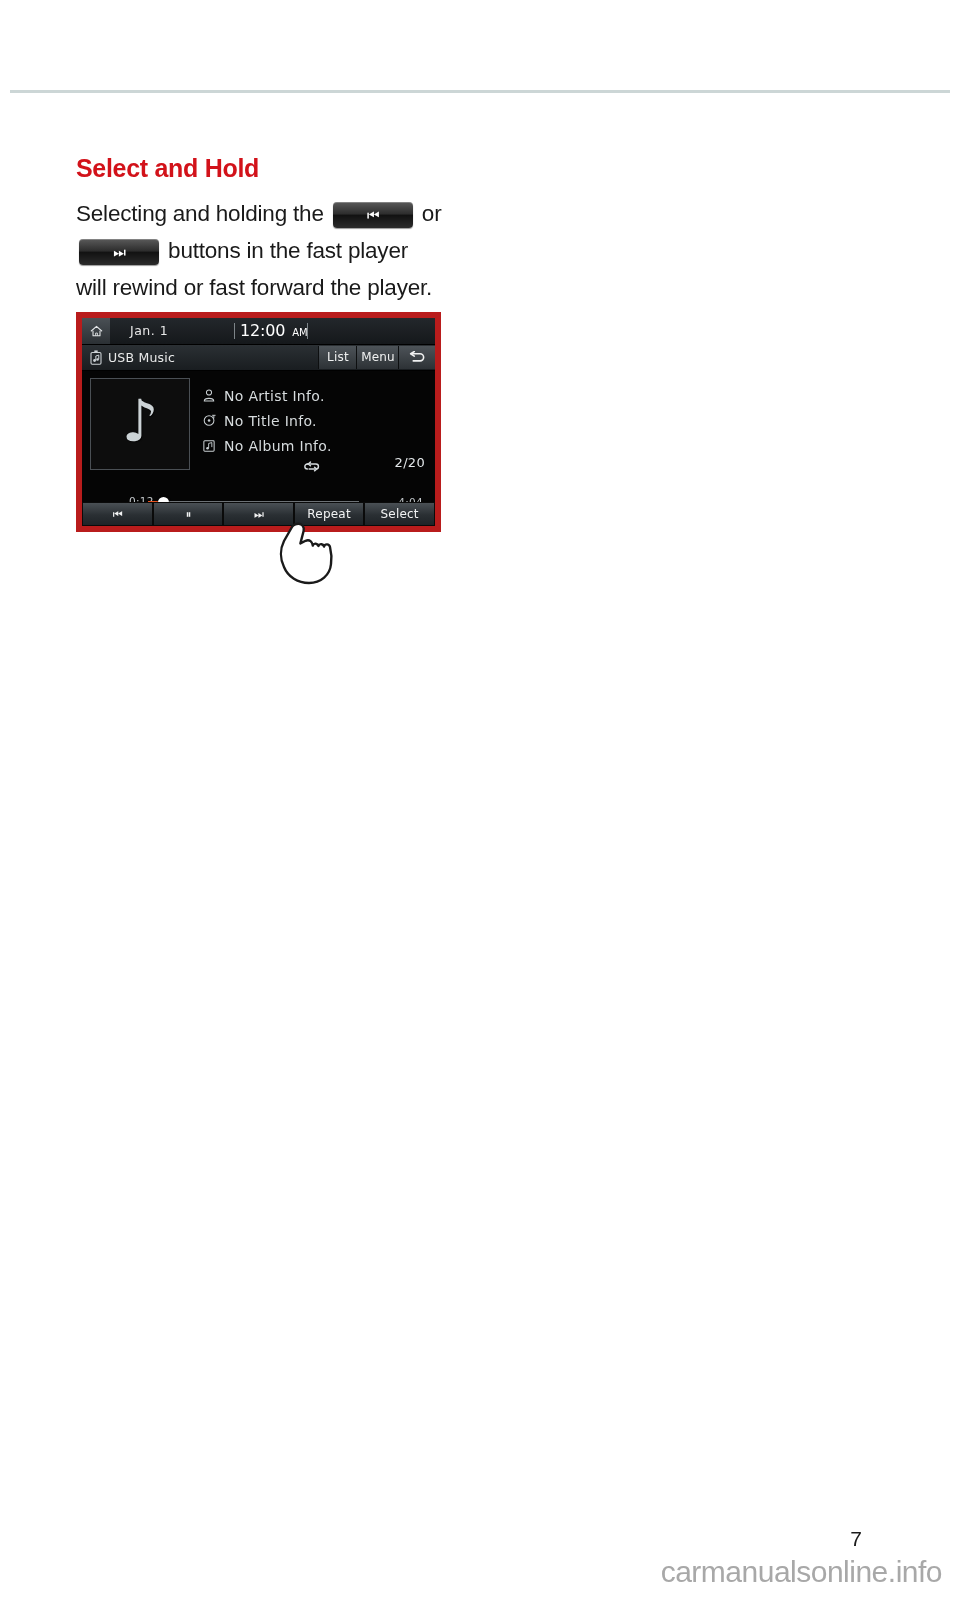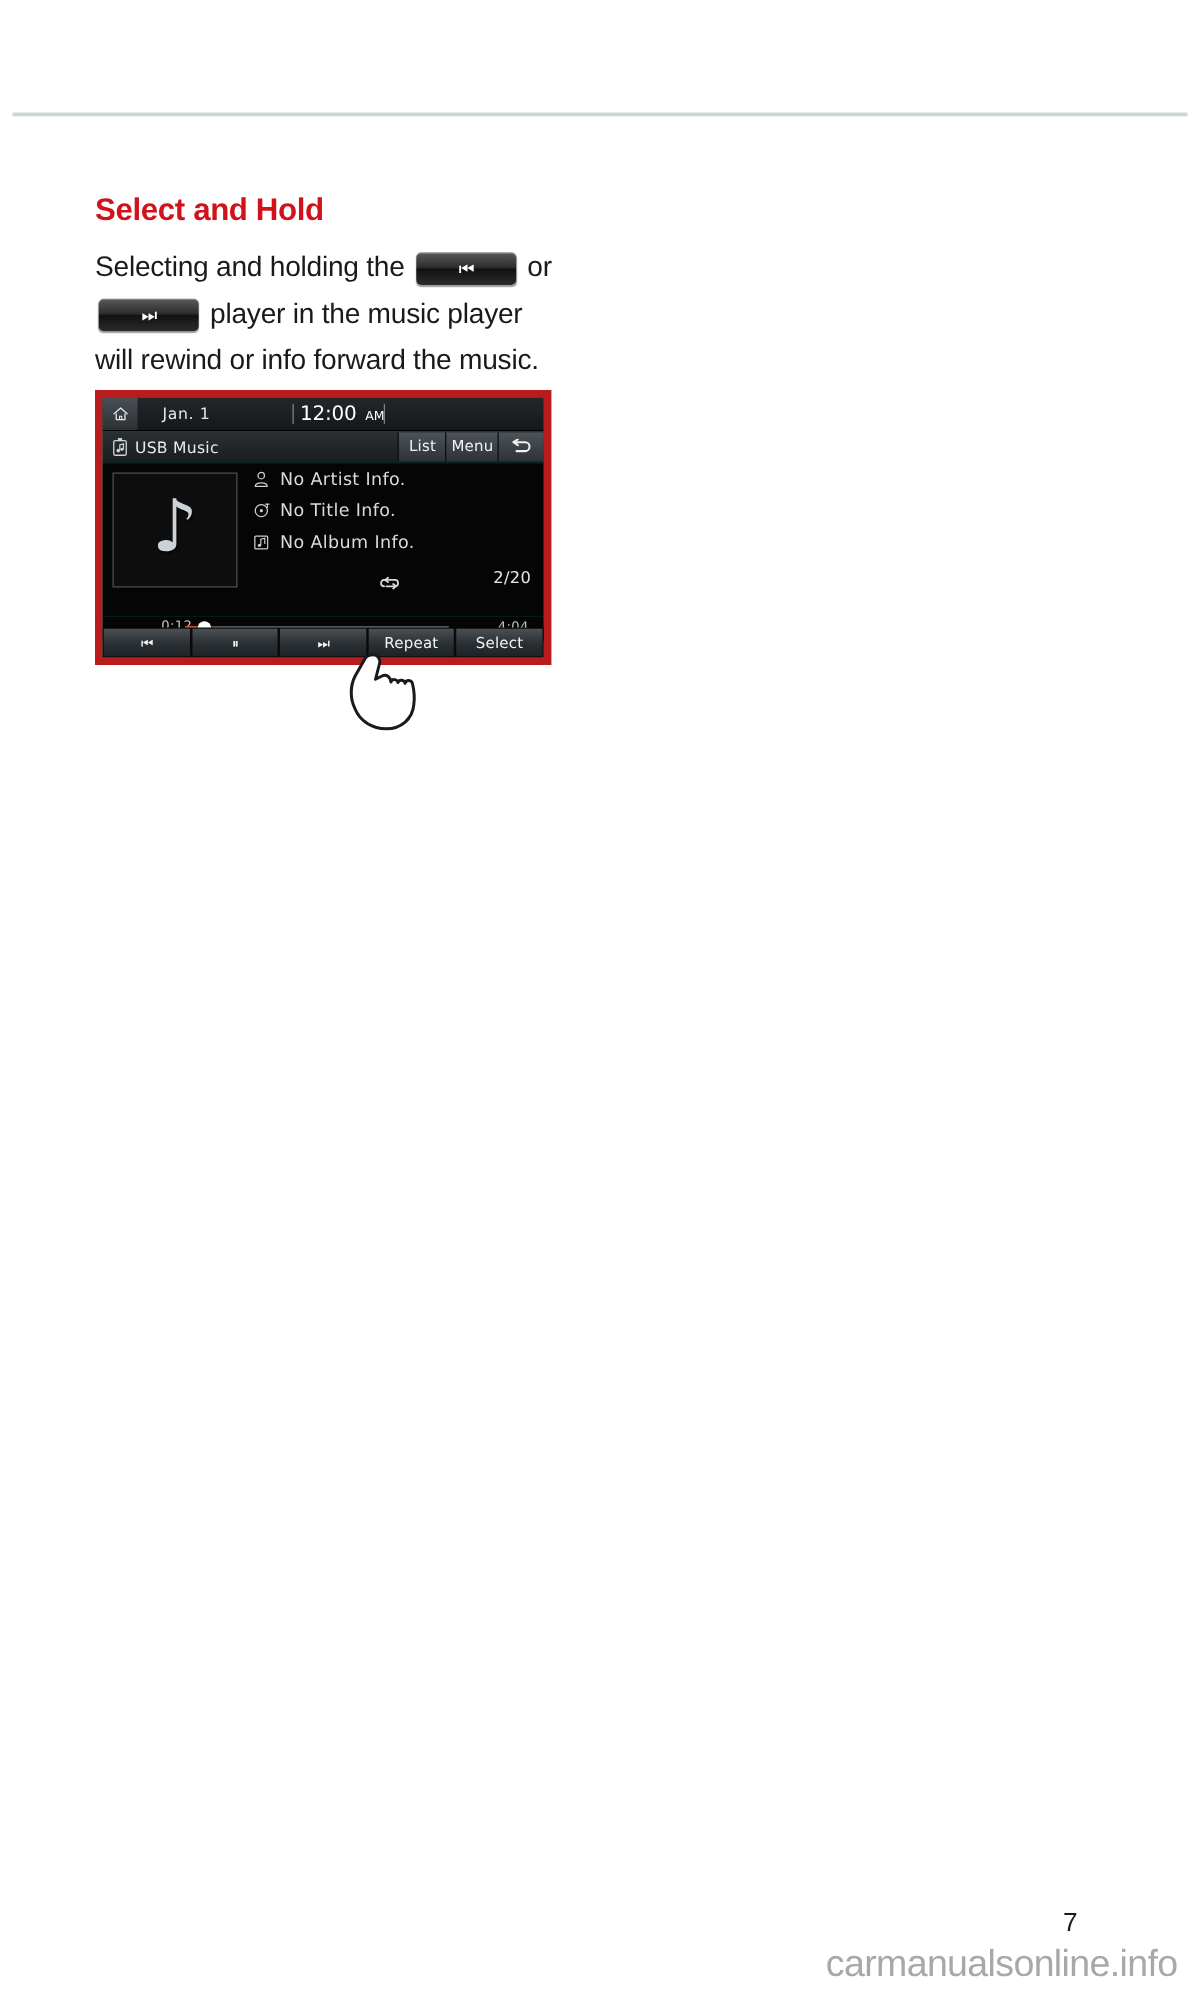--- a/index.html
+++ b/index.html
@@ -194,21 +194,21 @@
   .note-glyph {
     color: #ccd3d6;
     font-size: 58px;
     line-height: 1;
     margin-top: -6px;
     text-shadow: 1px 1px 1px rgba(0,0,0,0.7);
   }
 
   .meta-list {
     position: absolute;
-    left: 118px; top: 0;
+    left: 118px; top: 12px;
     width: 235px;
   }
   .meta-row {
     display: flex;
     align-items: center;
     height: 25px;
   }
   .meta-icon {
     width: 18px;
     flex: 0 0 18px;
@@ -347,24 +347,24 @@
       <span>Selecting and holding the</span>
       <span class="inline-btn">
         <span class="glyph">⏮</span>
       </span>
       <span>or</span>
     </span>
     <span class="line">
       <span class="inline-btn">
         <span class="glyph">⏭</span>
       </span>
-      <span>player in the music player</span>
+      <span>buttons in the fast player</span>
     </span>
     <span class="line">
-      <span>will rewind or info forward the music.</span>
+      <span>will rewind or fast forward the player.</span>
     </span>
   </div>
 </div>
 
 <div class="screen">
 
   <div class="status-bar">
     <div class="home-btn">
       <svg width="15" height="14" viewBox="0 0 24 24">
         <path d="M3 12 L12 4 L21 12" fill="none" stroke="#e4e7e9" stroke-width="1.8" stroke-linejoin="round" stroke-linecap="round"></path>

